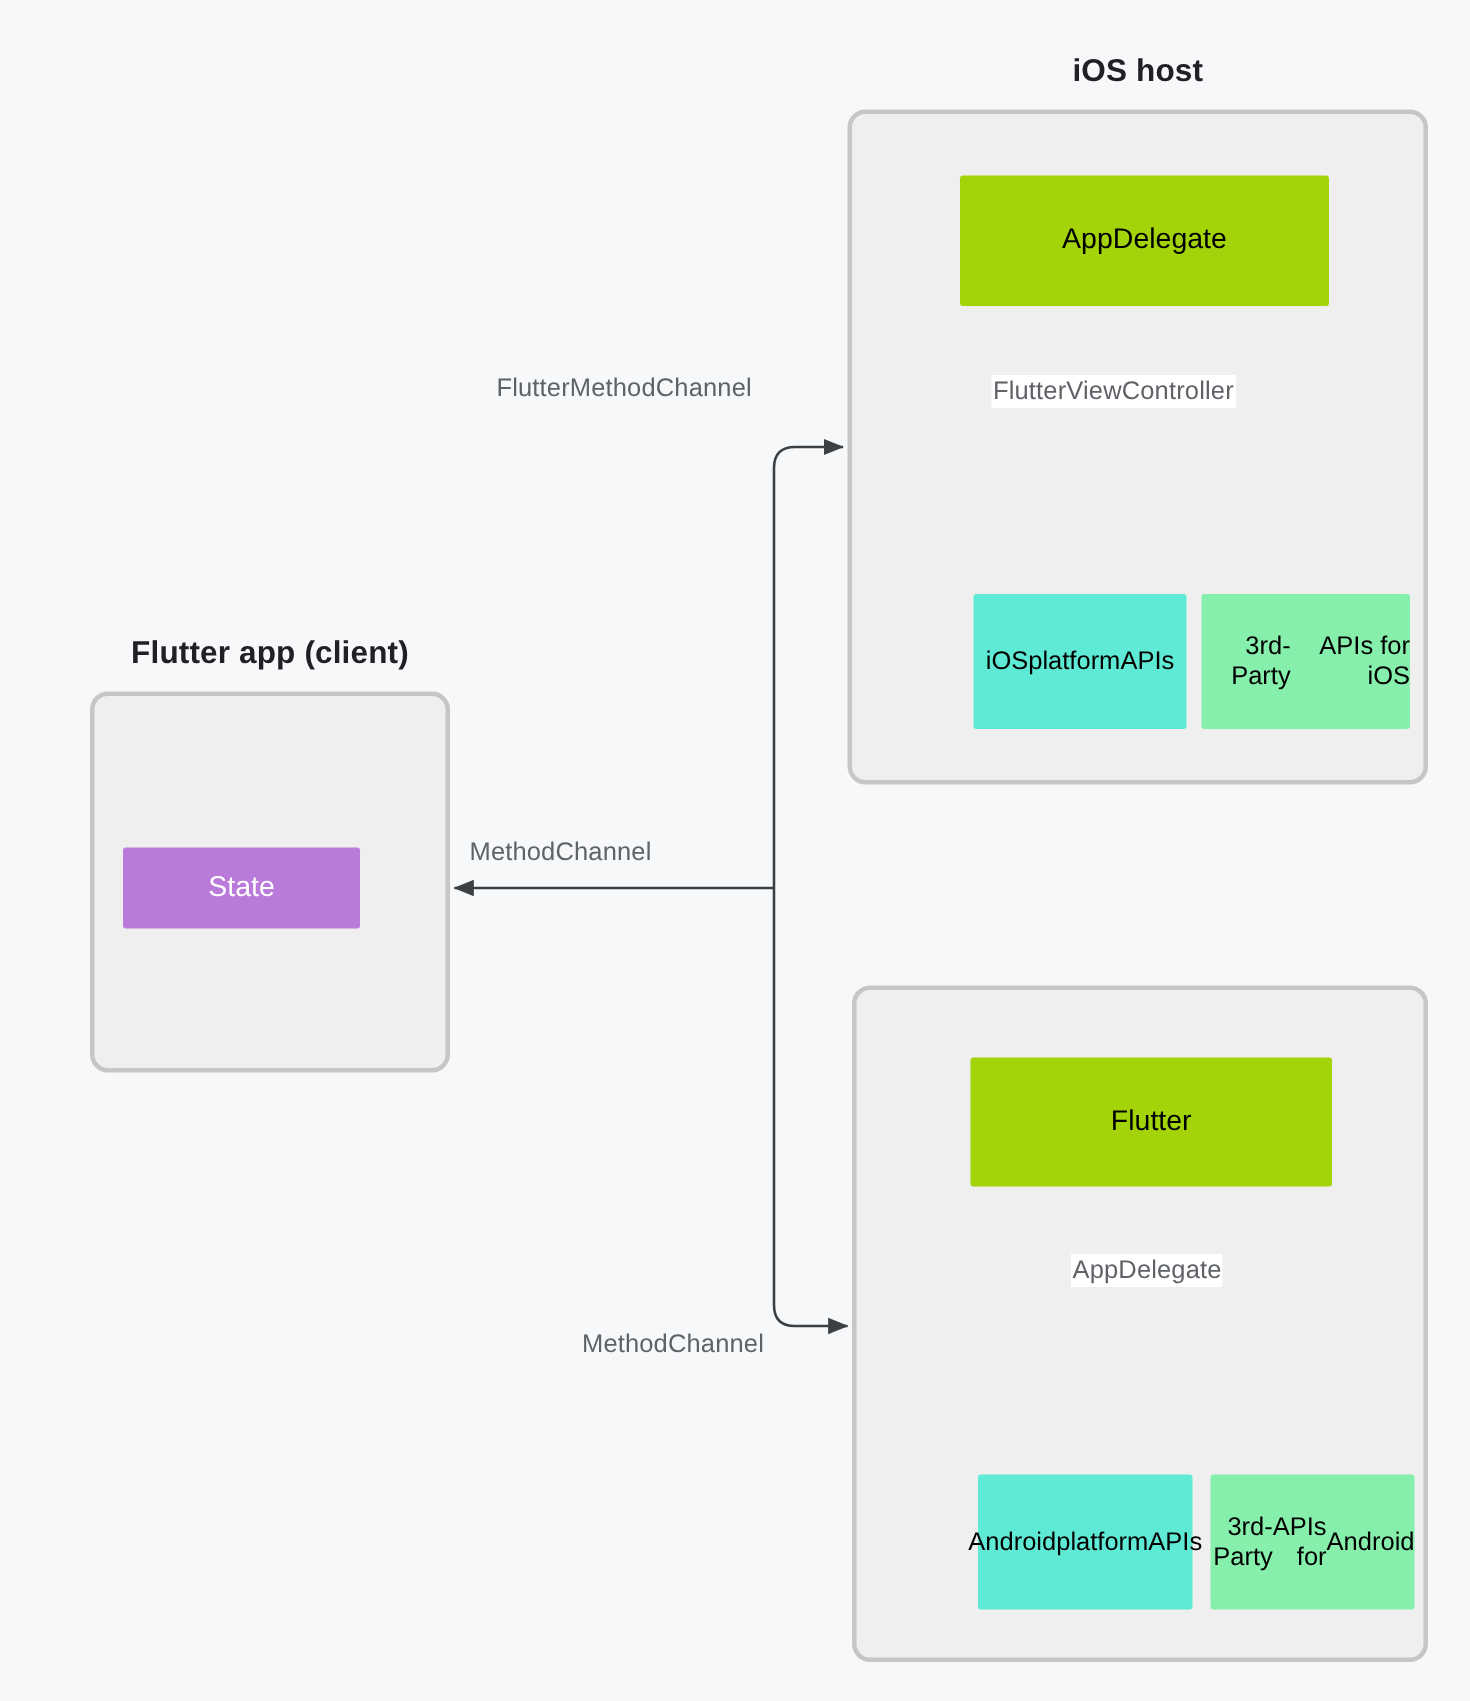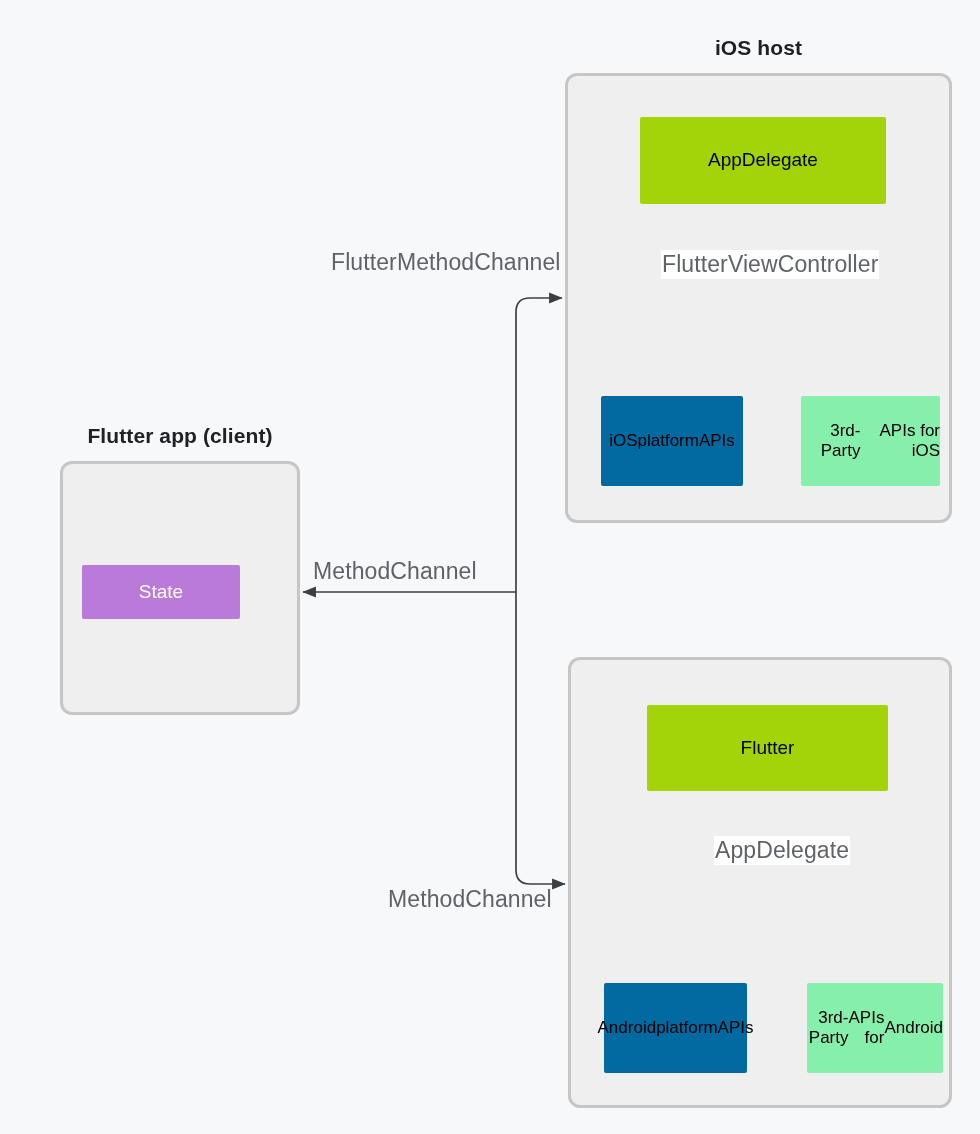--- a/index.html
+++ b/index.html
@@ -55,31 +55,31 @@
     display: flex;
     align-items: center;
     justify-content: center;
     text-align: right;
     font-weight: 400;
     color: #000;
     line-height: 1.18;
     border-radius: 2px;
   }
   .node.green  { background: #a2d409; }
-  .node.orange { background: #0369a1; }
+  .node.orange { background: #5eead4; margin-left: 48px; }
   .node.blue   { background: #86efac; margin-left: 12px; }
   .node.purple { background: #b97ada; color: #ffffff; }
 
   .node-lg { font-size: 19px; }
   .node-sm { font-size: 17px; }
 
   
   .edge-label {
     position: absolute;
-    font-size: 23px;
+    font-size: 17px;
     color: #5f6368;
     white-space: nowrap;
     letter-spacing: 0.1px;
   }
   .edge-label.boxed {
     background: #ffffff;
     padding: 1px 1px;
   }
   .edge-label.plain {
     background: transparent;

